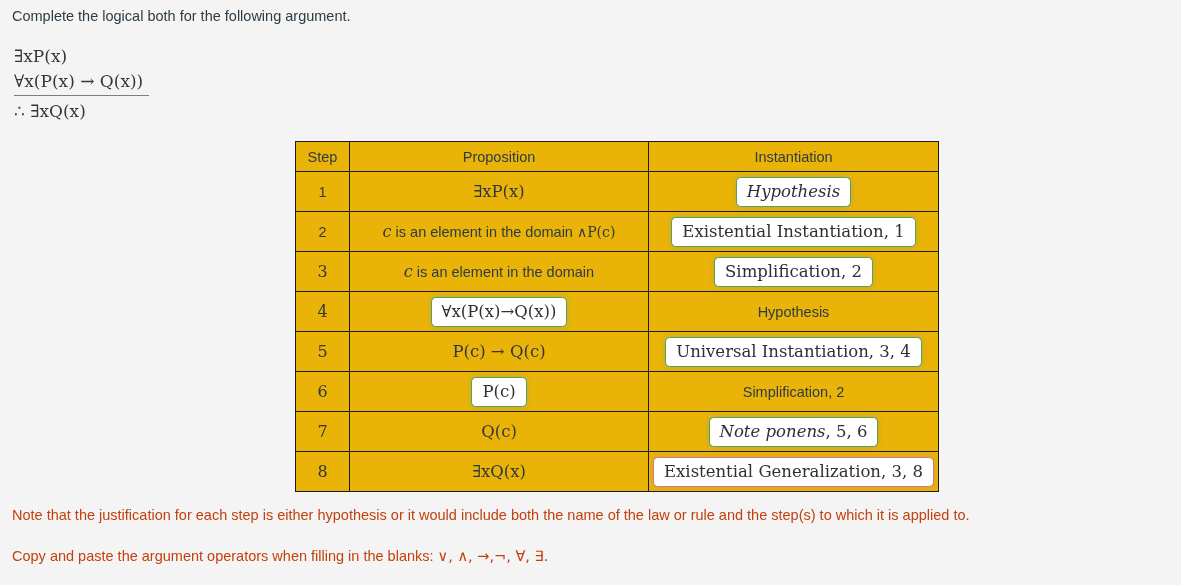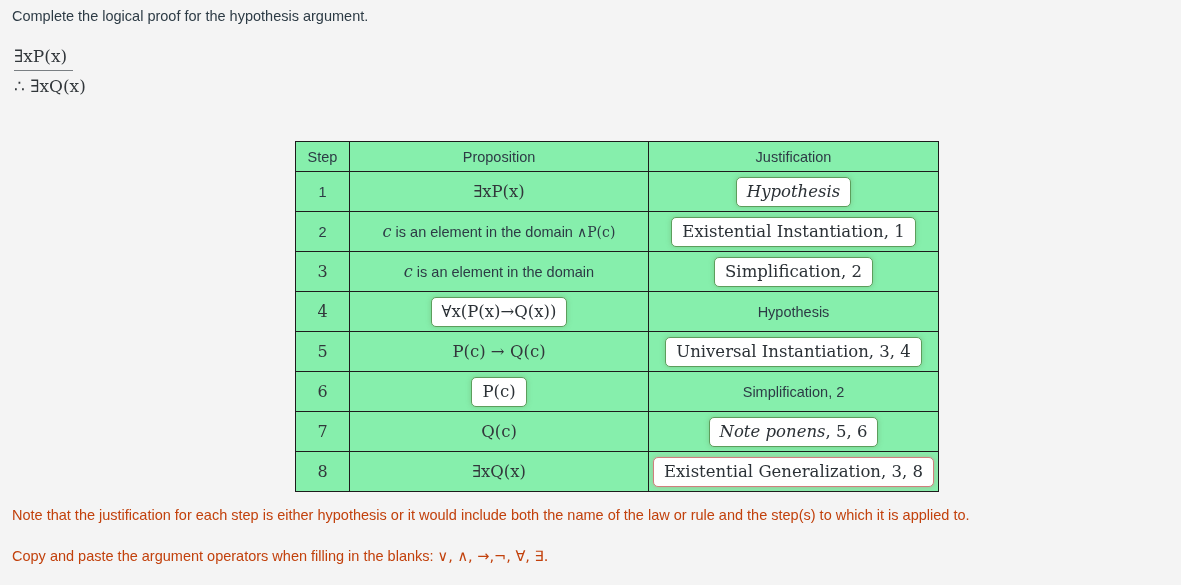--- a/index.html
+++ b/index.html
@@ -53,21 +53,21 @@
     top: 141px;
     border-collapse: collapse;
     background: #f4f4f4;
     table-layout: fixed;
   }
   .proof-table td, .proof-table th {
     border: 1px solid #1c1c1c;
     padding: 0;
     text-align: center;
     vertical-align: middle;
-    background: #86efac;
+    background: #eab308;
   }
   .col-step   { width: 53px; }
   .col-prop   { width: 298px; }
   .col-just   { width: 284px; }
 
   .proof-table thead th {
     height: 29px;
     font-weight: normal;
     font-size: 14.5px;
     font-family: "Liberation Sans", sans-serif;
@@ -159,40 +159,41 @@
   .note-2 { top: 546px; }
   .op-glyph {
     font-family: "DejaVu Sans", sans-serif;
   }
 </style>
 </head>
 <body>
 
 <div class="page">
 
-  <div class="prompt">Complete the logical proof for the hypothesis argument.</div>
+  <div class="prompt">Complete the logical both for the following argument.</div>
 
   <div class="argument">
     <div class="arg-premises">
       <div class="arg-line">∃xP(x)</div>
+      <div class="arg-line">∀x(P(x) → Q(x))</div>
     </div>
     <div class="arg-line arg-conclusion">∴ ∃xQ(x)</div>
   </div>
 
   <table class="proof-table">
     <colgroup>
       <col class="col-step">
       <col class="col-prop">
       <col class="col-just">
     </colgroup>
     <thead>
       <tr>
         <th class="col-step">Step</th>
         <th class="col-prop">Proposition</th>
-        <th class="col-just">Justification</th>
+        <th class="col-just">Instantiation</th>
       </tr>
     </thead>
     <tbody>
 
       <tr>
         <td class="step-cell">1</td>
         <td>
           <div class="cell-inner">
             <span class="plain-math">∃xP(x)</span>
           </div>

